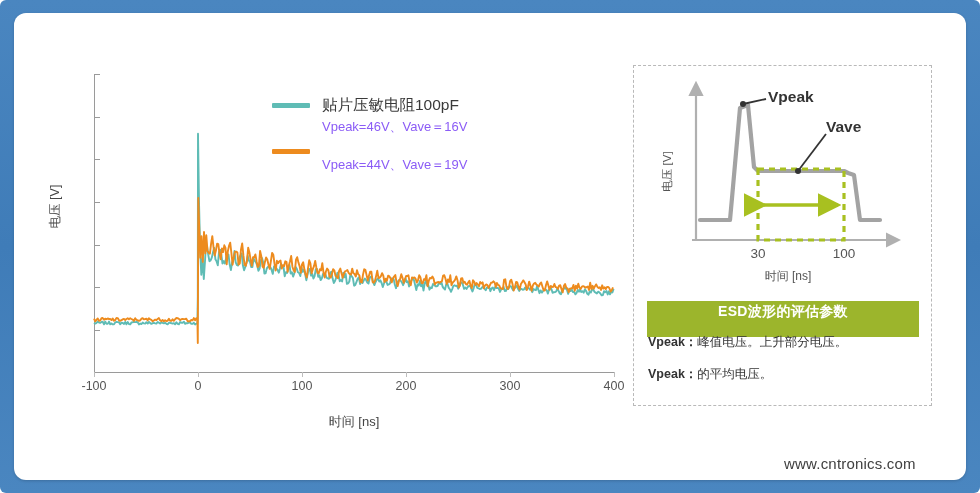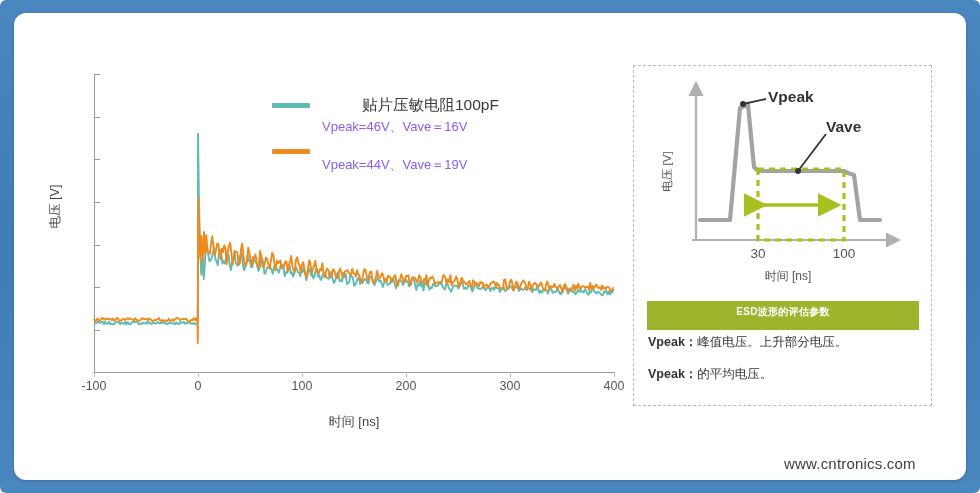--- a/index.html
+++ b/index.html
@@ -64,21 +64,21 @@
     text-align: center;
     font-size: 13px;
     color: #444;
   }
 
   #plot-svg { position: absolute; left: 0; top: 0; width: 620px; height: 467px; }
 
   
   #legend { position: absolute; left: 258px; top: 82px; width: 340px; }
   .legend-entry { margin-bottom: 13px; }
-  .legend-row { display: flex; align-items: center; gap: 40px; }
+  .legend-row { display: flex; align-items: center; }
   .legend-swatch { width: 38px; height: 5px; border-radius: 1px; margin-right: 12px; flex: none; }
   .legend-title { font-size: 15.5px; color: #3a3a3a; white-space: nowrap; }
   .legend-sub { font-size: 13px; color: #8b5cf6; margin-left: 50px; margin-top: 2px; white-space: nowrap; }
 
   
   #right-panel {
     position: absolute;
     left: 619px; top: 52px;
     width: 299px; height: 341px;
     border: 1px dashed #b9b9b9;
@@ -104,24 +104,24 @@
     font-size: 13.5px; color: #555;
   }
   .mini-callout {
     position: absolute;
     font-size: 15.5px; font-weight: bold; color: #333;
   }
 
   #banner {
     position: absolute;
     left: 13px; top: 235px;
-    width: 272px; height: 29px;
+    width: 272px; height: 36px;
     background: #9cb52c;
     color: #ffffff;
-    font-size: 10px;
+    font-size: 14px;
     font-weight: bold;
     text-align: center;
     line-height: 21px;
     letter-spacing: 0.3px;
   }
   .defn { position: absolute; left: 14px; font-size: 12.5px; color: #333; white-space: nowrap; }
   .defn b { font-weight: bold; }
   #defn-1 { top: 268px; }
   #defn-2 { top: 300px; }
   #defn-2b { top: 318px; left: 62px; }

